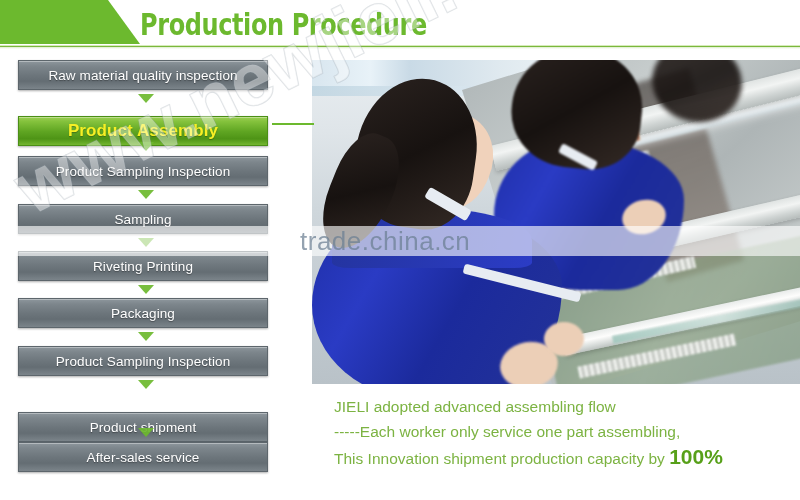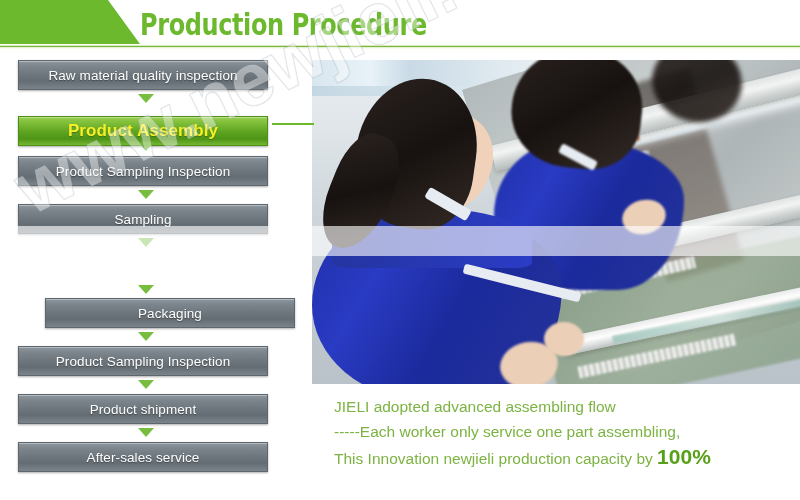--- a/index.html
+++ b/index.html
@@ -338,49 +338,53 @@
     <div class="step-wrap" style="top:102px;">
       <div class="step">Product Sampling Inspection</div>
     </div>
     <div class="arrow" style="top:136px;"></div>
 
     <div class="step-wrap" style="top:150px;">
       <div class="step">Sampling</div>
     </div>
     <div class="arrow" style="top:184px;"></div>
 
+    <div class="step-wrap" style="top:197px;">
+      <div class="step">Riveting Printing</div>
+    </div>
     <div class="arrow" style="top:231px;"></div>
 
-    <div class="step-wrap" style="top:244px;margin-left:27px;">
+    <div class="step-wrap" style="top:244px;">
       <div class="step">Packaging</div>
     </div>
     <div class="arrow" style="top:278px;"></div>
 
     <div class="step-wrap" style="top:292px;">
       <div class="step">Product Sampling Inspection</div>
     </div>
     <div class="arrow" style="top:326px;"></div>
 
-    <div class="step-wrap" style="top:340px;">
+    <div class="step-wrap" style="top:358px;">
       <div class="step">Product shipment</div>
     </div>
     <div class="arrow" style="top:374px;"></div>
 
     <div class="step-wrap" style="top:388px;text-align:center;">
       <div class="step">After-sales service</div>
     </div>
   </div>
 
   <div class="connector"></div>
 
   <div class="caption">
     <div>JIELI adopted advanced assembling flow</div>
     <div>-----Each worker only service one part assembling,</div>
     <div class="l3">
-      <span>This Innovation newjieli production capacity by </span><span class="pct">100%</span>
+      <span>This Innovation shipment production capacity by </span><span class="pct">100%</span>
     </div>
   </div>
 
   <div class="wm-diag-ghost">www.newjieli.com</div>
   <div class="wm-diag">www.newjieli.com</div>
   <div class="wm-band"></div>
+  <div class="wm-text">trade.china.cn</div>
 
 </div>
 
 </body></html>

